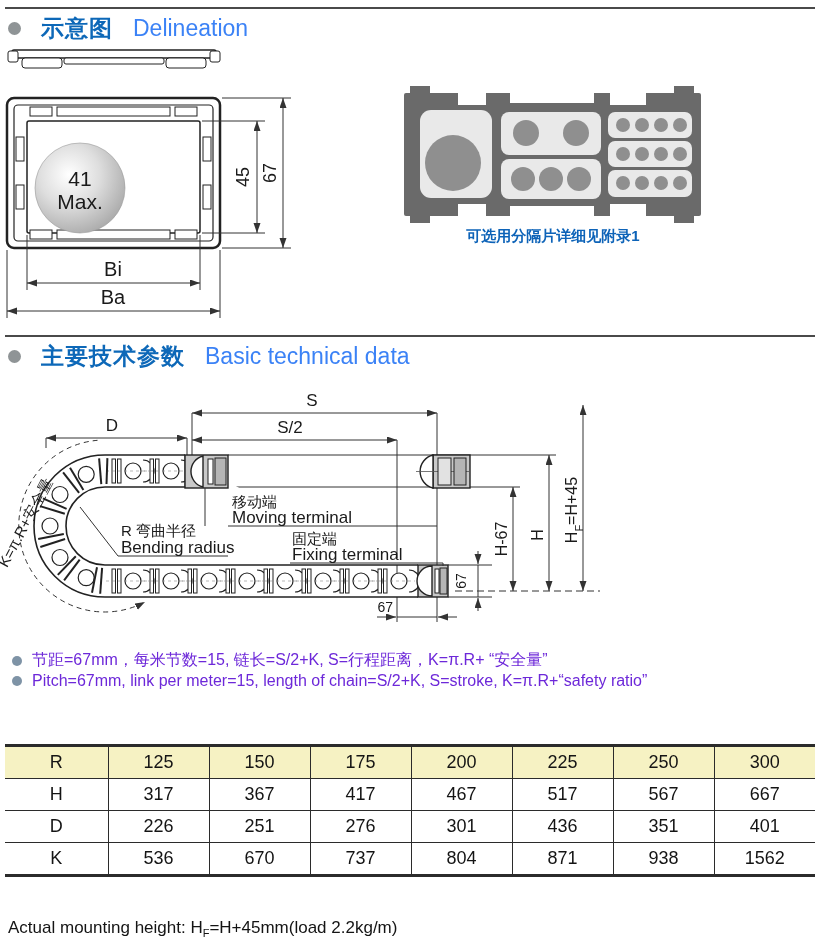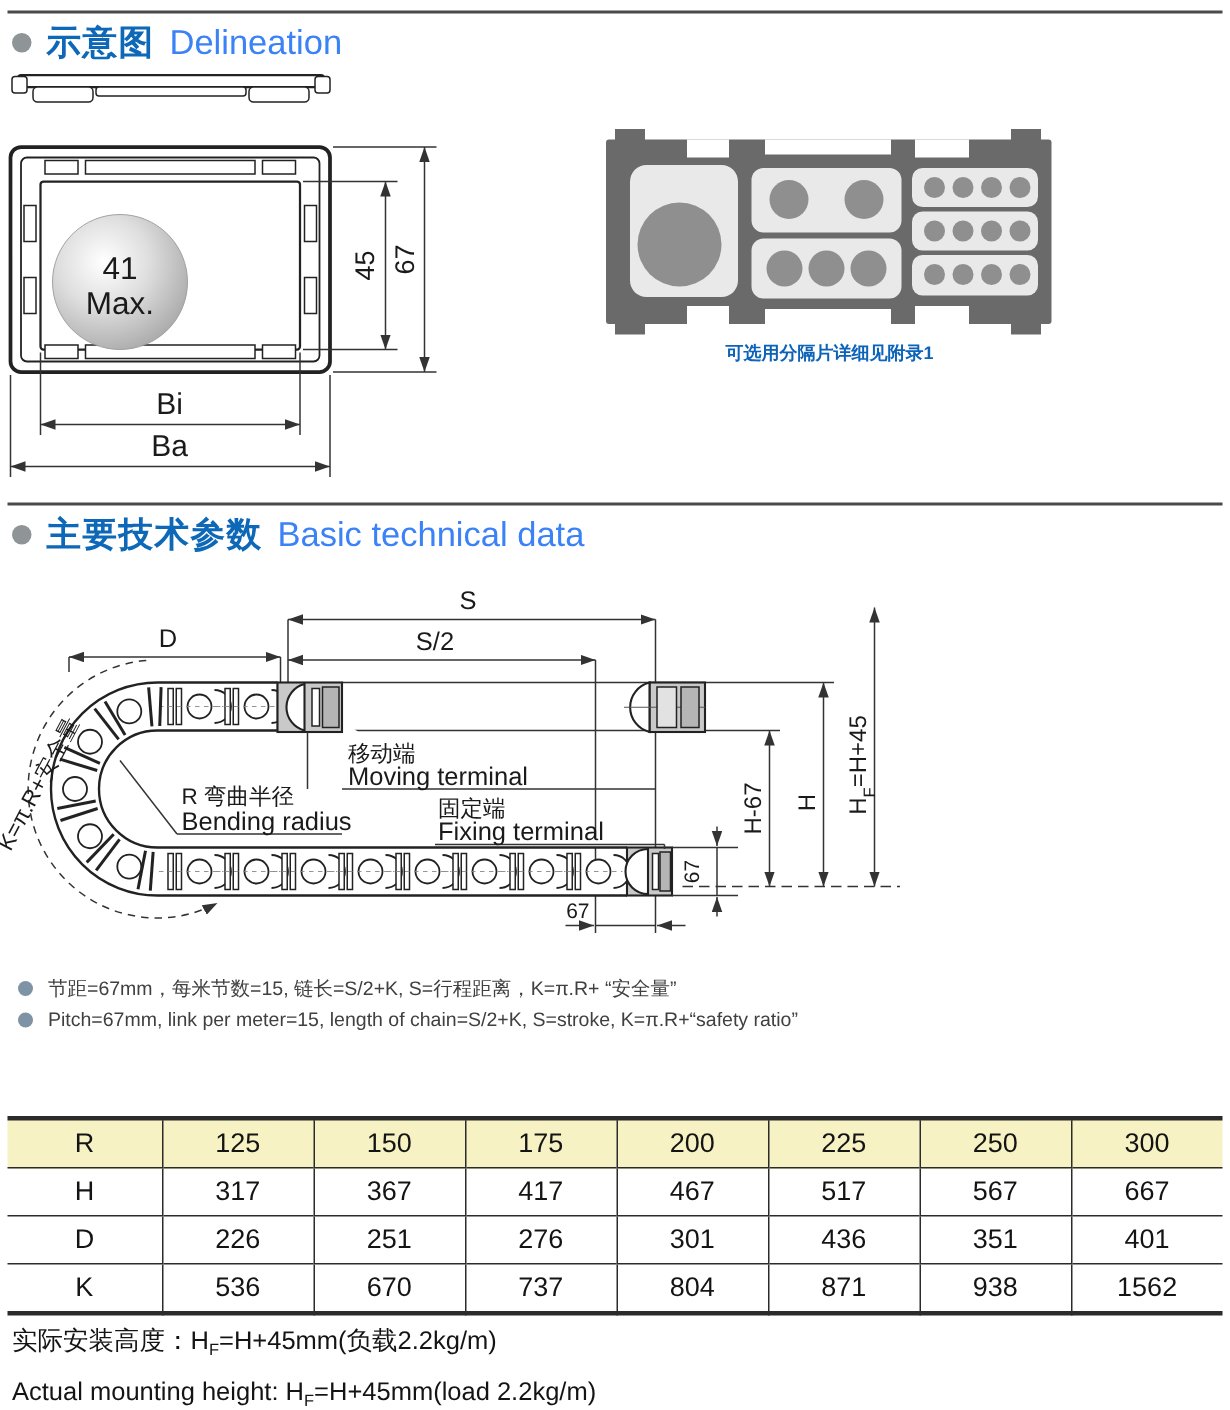--- a/index.html
+++ b/index.html
@@ -1,26 +1,26 @@
 <!DOCTYPE html>
 <html><head>
 <meta charset="utf-8">
 <style>
   html,body{margin:0;padding:0;background:#fff;}
   #page{position:relative;width:820px;height:940px;background:#fff;overflow:hidden;
         font-family:"Liberation Sans","DejaVu Sans",sans-serif;color:#1a1a1a;}
   .rule{position:absolute;left:5px;width:810px;height:2px;background:#4a4a4a;}
-  .sec-head{position:absolute;left:8px;display:flex;align-items:center;gap:10px;}
+  .sec-head{position:absolute;left:8px;display:flex;align-items:center;gap:20px;}
   .sec-bullet{width:13px;height:13px;border-radius:50%;background:#8f9496;flex:0 0 auto;}
   .sec-zh{font-size:23px;font-weight:bold;color:#0d68b8;letter-spacing:1px;}
   .sec-en{font-size:23px;color:#3b82f6;}
   .caption-blue{position:absolute;left:398px;top:227px;width:310px;text-align:center;
-        font-size:12px;font-weight:bold;color:#0d63b8;}
+        font-size:15px;font-weight:bold;color:#0d63b8;}
   .note-line{position:absolute;left:12px;display:flex;align-items:center;gap:10px;
-        font-size:13px;color:#404040;}
+        font-size:16px;color:#6d28d9;}
   .note-bullet{width:10px;height:10px;border-radius:50%;background:#7e93a6;flex:0 0 auto;}
   table.data{position:absolute;left:5px;top:744px;width:810px;border-collapse:collapse;
         table-layout:fixed;border-top:3px solid #2b2b2b;border-bottom:3px solid #2b2b2b;}
   table.data td{border-left:1.3px solid #2b2b2b;border-top:1.5px solid #2b2b2b;
         text-align:center;height:31px;font-size:18px;color:#141414;padding:0;}
   table.data tr:first-child td{border-top:none;background:#f6f2c3;}
   table.data td:first-child{border-left:none;}
   table.data col.c0{width:103px;}
   .footer-line{position:absolute;left:8px;font-size:17px;color:#141414;}
   sub{font-size:11px;}
@@ -378,20 +378,17 @@
       <td>670</td>
       <td>737</td>
       <td>804</td>
       <td>871</td>
       <td>938</td>
       <td>1562</td>
     </tr>
   </tbody>
     </table>
 
-  <div class="footer-line" style="top:882px;">
-    <span>实际安装高度：H</span><sub>F</sub><span>=H+45mm(负载2.2kg/m)</span>
-  </div>
   <div class="footer-line" style="top:907px;margin-top:11px;">
     <span>Actual mounting height: H</span><sub>F</sub><span>=H+45mm(load 2.2kg/m)</span>
   </div>
 
 </div>
 
 </body></html>

